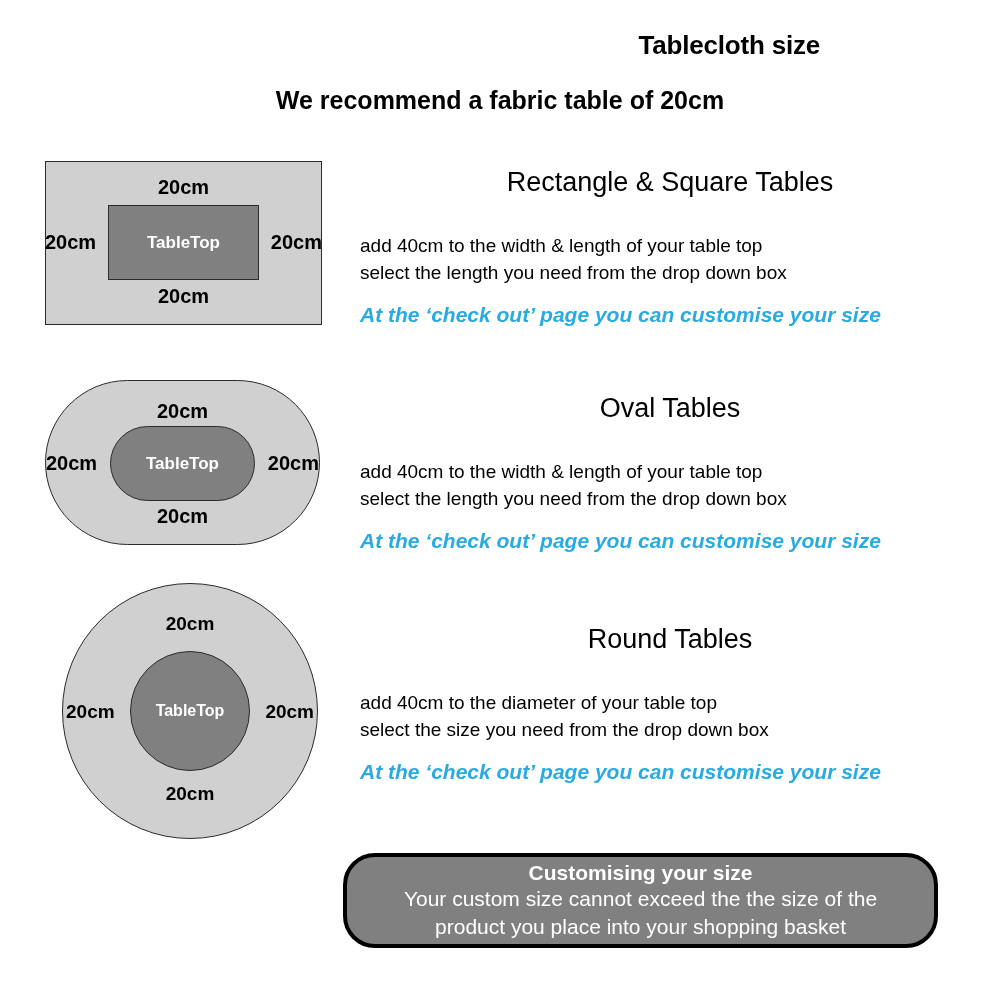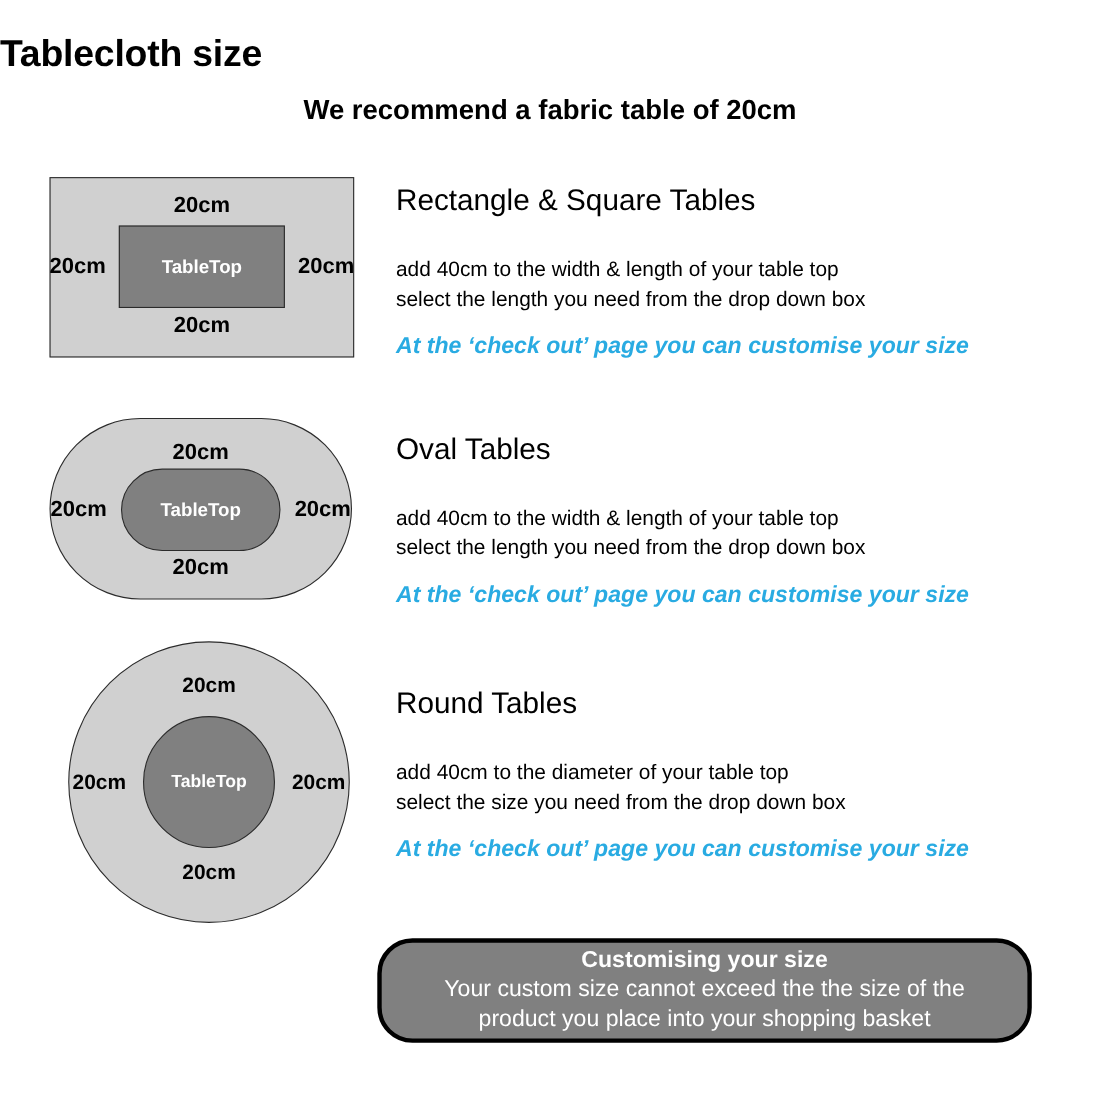--- a/index.html
+++ b/index.html
@@ -15,22 +15,22 @@
     color: #000000;
     overflow: hidden;
   }
 
   
   .page-title {
     position: absolute;
     left: 0;
     top: 30px;
     width: 820px;
-    text-align: left;
-    font-size: 34px;
+    text-align: right;
+    font-size: 26px;
     font-weight: bold;
     letter-spacing: -0.2px;
   }
   .page-subtitle {
     position: absolute;
     left: 0;
     top: 86px;
     width: 1000px;
     text-align: center;
     font-size: 25px;
@@ -145,20 +145,21 @@
     position: absolute;
     left: 360px;
     width: 620px;
   }
   .section-title {
     font-size: 27px;
     font-weight: normal;
     color: #000000;
     margin: 0;
     line-height: 1.1;
+    text-align: center;
   }
   .section-lines {
     margin-top: 35px;
     font-size: 19px;
     line-height: 1.42;
     color: #000000;
   }
   .section-note {
     margin-top: 16px;
     font-size: 21px;

